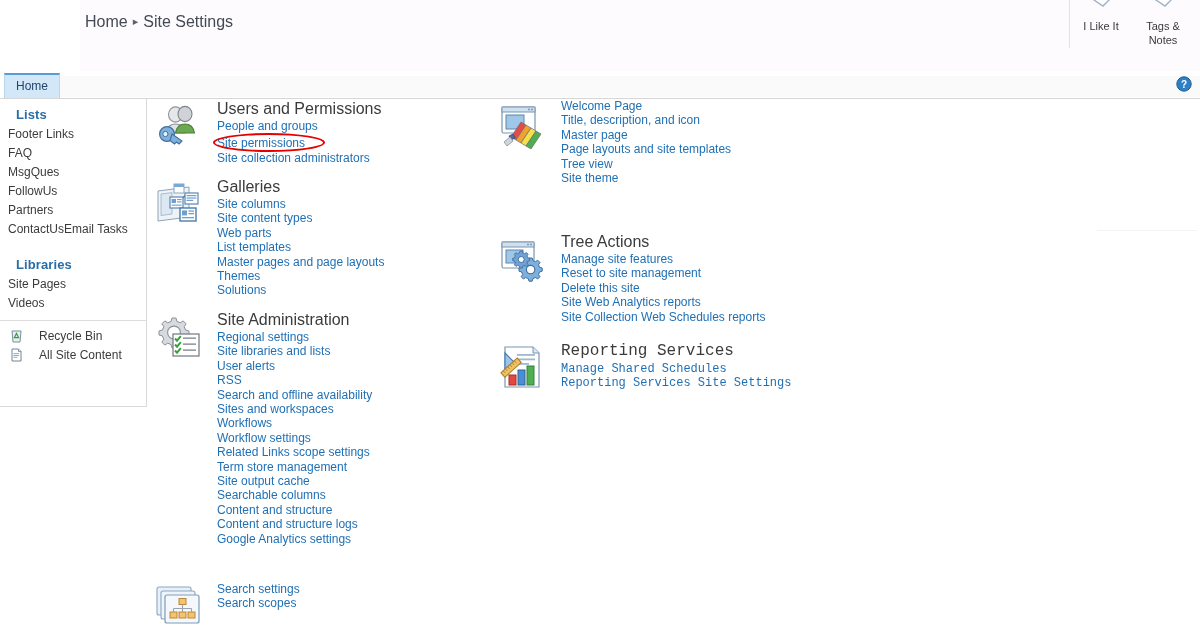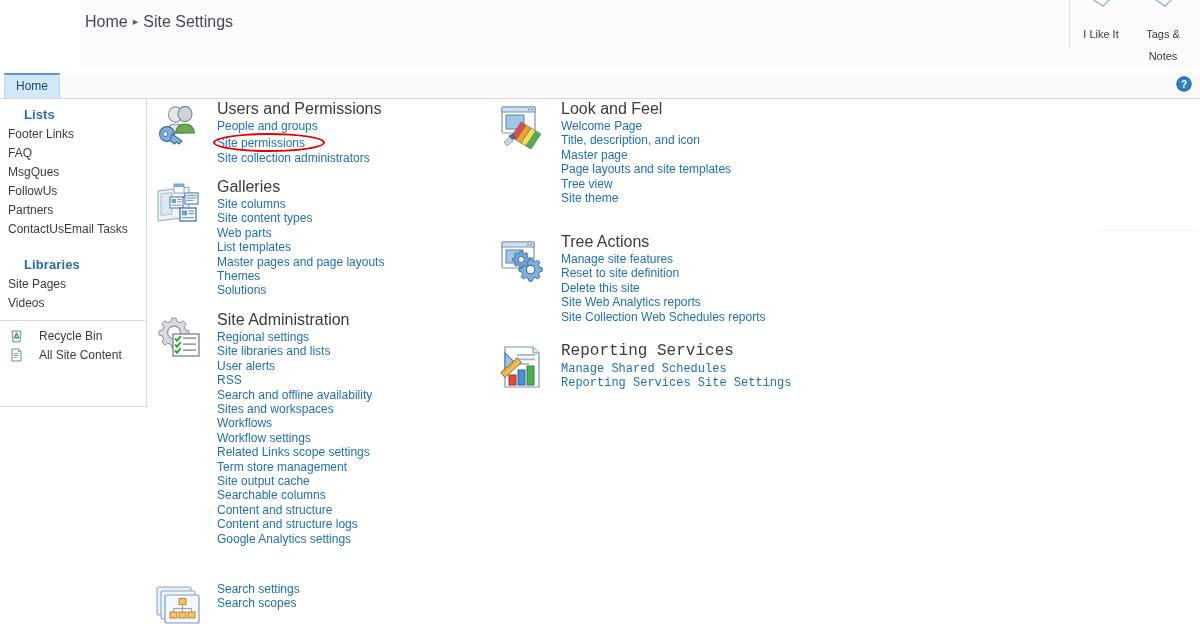--- a/index.html
+++ b/index.html
@@ -37,21 +37,21 @@
     display: flex; align-items: flex-start;
   }
   .social-divider {
     width: 1px; height: 48px; background: #e2e2e6; margin-top: 0;
   }
   .social-item {
     width: 62px; text-align: center; padding-top: 0;
   }
   .social-icon { height: 24px; margin-top: -6px; }
   .social-label {
-    font-size: 11px; color: #3b3b3b; line-height: 12px; margin-top: 10px;
+    font-size: 11px; color: #3b3b3b; line-height: 12px; margin-top: 2px;
   }
 
   
   .tabstrip {
     position: absolute; left: 0; top: 71px; width: 1200px; height: 28px;
     background: #ffffff;
     border-bottom: 1px solid #d6d6d6;
   }
   .tab-home {
     position: absolute; left: 4px; top: 2px;
@@ -76,21 +76,21 @@
   .sidebar {
     position: absolute; left: 0; top: 99px;
     width: 147px; height: 308px;
     border-right: 1px solid #d9d9d9;
     border-bottom: 1px solid #d9d9d9;
     background: #fff;
     padding-top: 6px;
   }
   .side-head {
     font-size: 13px; color: #2a6ea8; font-weight: bold;
-    padding: 2px 0 3px 24px; letter-spacing: 0.1px;
+    padding: 2px 0 3px 16px; letter-spacing: 0.1px;
   }
   .side-link {
     font-size: 12px; color: #3b3b3b;
     padding: 2px 0 2px 8px; line-height: 15px;
     white-space: nowrap; cursor: pointer;
   }
   .side-gap { height: 16px; }
   .side-sep {
     margin: 7px 0 6px 0; height: 1px; background: #dcdcdc;
   }
@@ -374,21 +374,20 @@
               <path d="M12 34 L22 19 L27 22 L17 37 Z" fill="#e34a4a"></path>
               <path d="M17 37 L27 22 L32 25 L22 40 Z" fill="#f0a12e"></path>
               <path d="M22 40 L32 25 L37 28 L27 43 Z" fill="#f4e04a"></path>
               <path d="M27 43 L37 28 L42 31 L32 46 Z" fill="#4fae52"></path>
             </g>
             <path d="M10 33 L14 31 L16 35 L12 37 Z" fill="#4a6fa5" stroke="#2f4a70" stroke-width="0.8"></path>
             <path d="M5 39 L11 34 L14 38 L8 43 Z" fill="#cfd5db" stroke="#8b9099" stroke-width="0.8"></path>
           </svg>
         </div>
         <div class="group-body">
-          <div class="group-title">Look and Feel</div>
           <a class="group-link">Welcome Page</a>
           <a class="group-link">Title, description, and icon</a>
           <a class="group-link">Master page</a>
           <a class="group-link">Page layouts and site templates</a>
           <a class="group-link">Tree view</a>
           <a class="group-link">Site theme</a>
         </div>
       </div>
 
       <div class="group" style="height:105px;">
@@ -409,21 +408,21 @@
               <path d="M21 13 l2.4 0 l0.5 1.9 l1.9 0.8 l1.6-1.1 l1.7 1.7 l-1.1 1.6 l0.8 1.9 l1.9 0.5 l0 2.4 l-1.9 0.5
                        l-0.8 1.9 l1.1 1.6 l-1.7 1.7 l-1.6-1.1 l-1.9 0.8 l-0.5 1.9 l-2.4 0 l-0.5-1.9 l-1.9-0.8 l-1.6 1.1
                        l-1.7-1.7 l1.1-1.6 l-0.8-1.9 l-1.9-0.5 l0-2.4 l1.9-0.5 l0.8-1.9 l-1.1-1.6 l1.7-1.7 l1.6 1.1 l1.9-0.8 z"></path>
             </g>
             <circle cx="22.2" cy="21.5" r="3" fill="#ffffff" stroke="#3f6f9e" stroke-width="1"></circle>
           </svg>
         </div>
         <div class="group-body">
           <div class="group-title">Tree Actions</div>
           <a class="group-link">Manage site features</a>
-          <a class="group-link">Reset to site definition</a>
+          <a class="group-link">Reset to site management</a>
           <a class="group-link">Delete this site</a>
           <a class="group-link">Site Web Analytics reports</a>
           <a class="group-link">Site Collection Web Schedules reports</a>
         </div>
       </div>
 
       <div class="group" style="margin-top:5px;font-family:Liberation Mono, monospace;">
         <div class="group-icon" style="top:3px;">
           <svg width="48" height="46" viewBox="0 0 48 46">
             <path d="M6 2 L34 2 L40 8 L40 42 L6 42 Z" fill="#ffffff" stroke="#7b96b0" stroke-width="1.2"></path>

